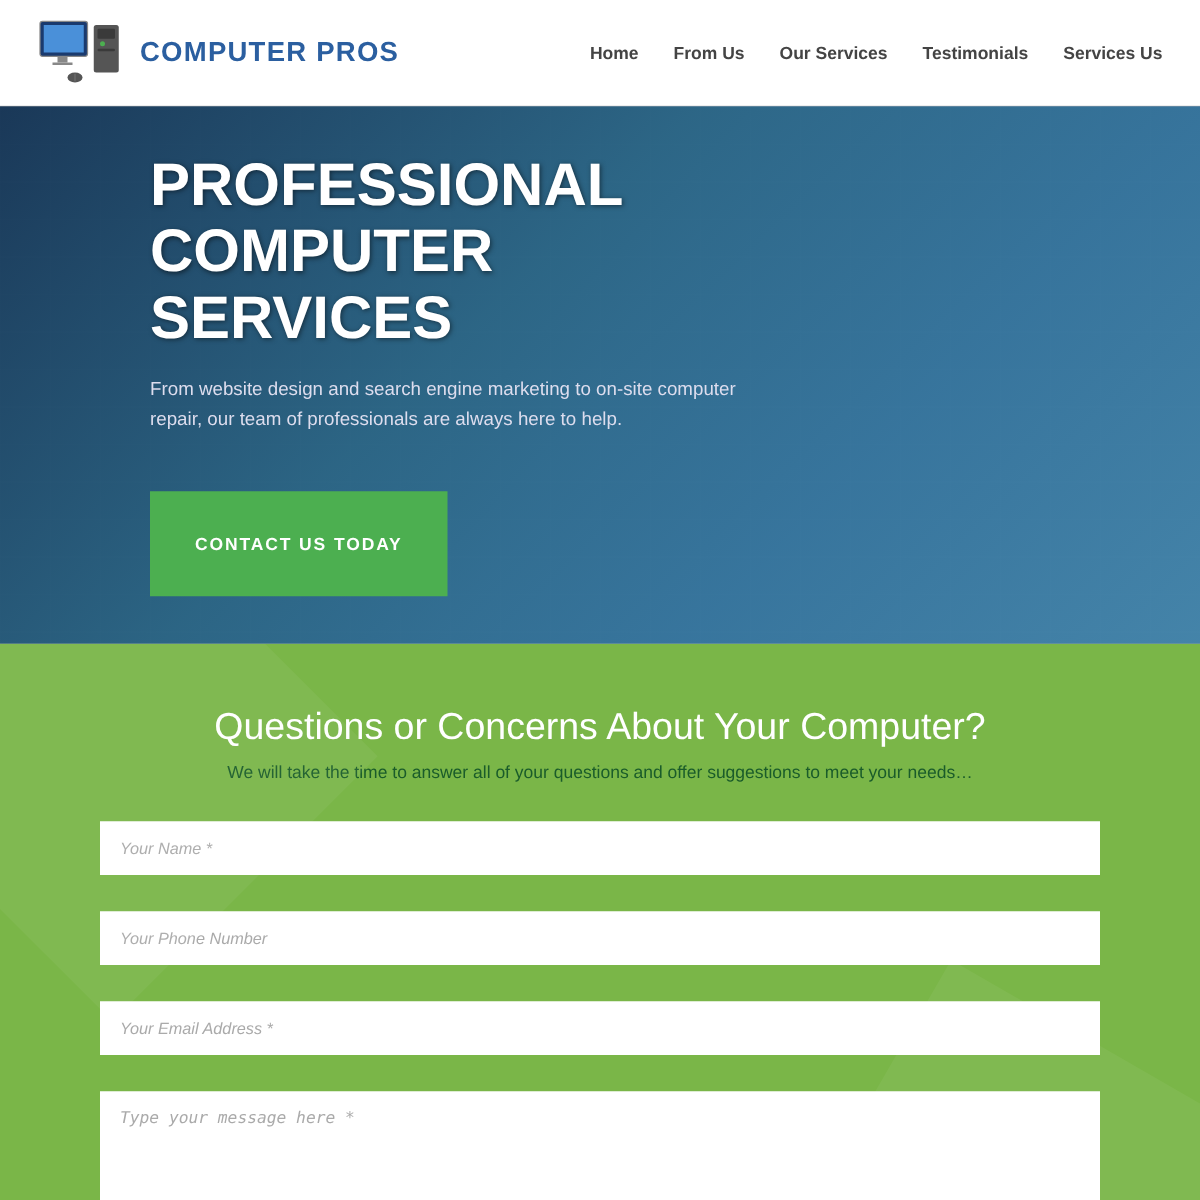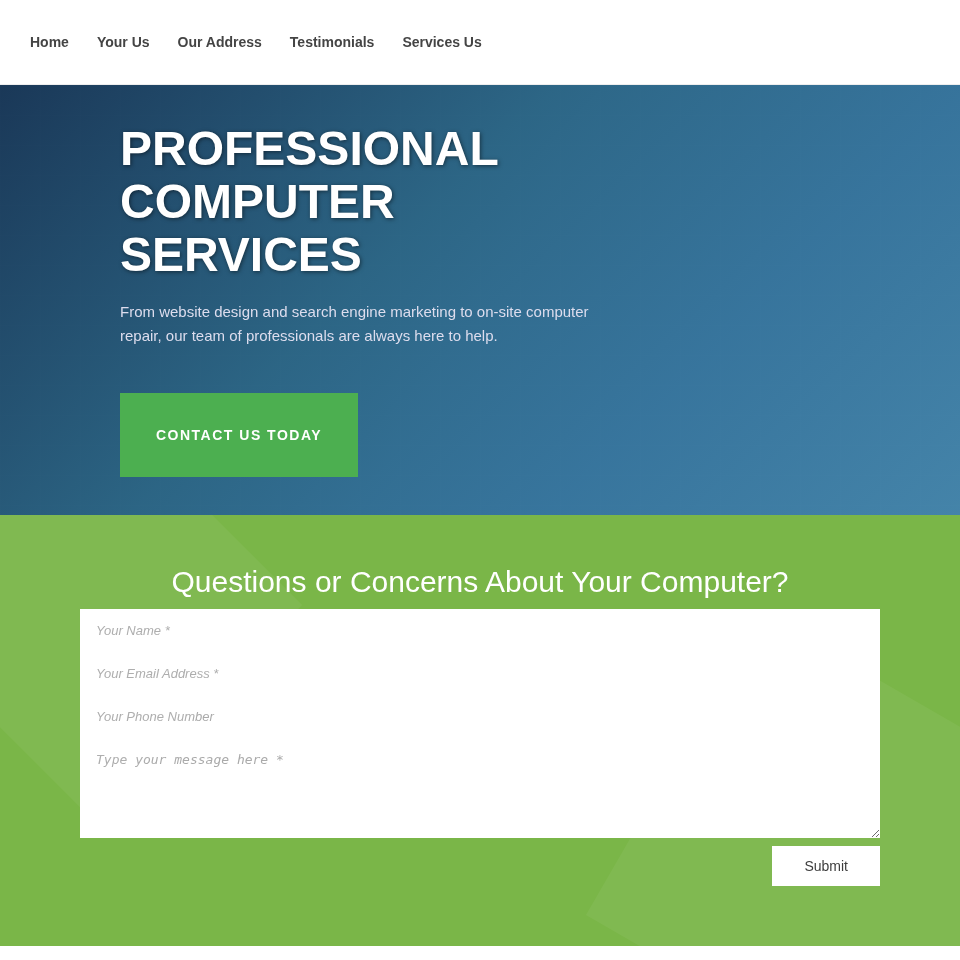--- a/index.html
+++ b/index.html
@@ -147,21 +147,21 @@
       text-align: center;
       margin-bottom: 32px;
     }
     .form-field {
       width: 100%;
       padding: 14px 16px;
       font-size: 13px;
       color: #999;
       border: none;
       background: #fff;
-      margin-bottom: 0;
+      margin-bottom: 29px;
       display: block;
       outline: none;
     }
     .form-field::placeholder { color: #aaa; font-style: italic; }
     textarea.form-field {
       height: 100px;
       resize: vertical;
     }
     .submit-row {
       display: flex;
@@ -175,43 +175,64 @@
       padding: 12px 32px;
       font-size: 14px;
       cursor: pointer;
       font-weight: 500;
     }
   </style>
 </head>
 <body>
 
 <header class="header">
+  <div class="logo-area">
+
+    <svg class="logo-icon" viewBox="0 0 70 55" xmlns="http://www.w3.org/2000/svg">
+
+      <rect x="2" y="2" width="38" height="28" rx="2" fill="#1a3a6e" stroke="#888" stroke-width="1"></rect>
+      <rect x="5" y="5" width="32" height="22" fill="#4a90d9"></rect>
+
+      <rect x="16" y="30" width="8" height="5" fill="#888"></rect>
+      <rect x="12" y="35" width="16" height="2" fill="#888"></rect>
+
+      <rect x="45" y="5" width="20" height="38" rx="2" fill="#555"></rect>
+      <rect x="48" y="8" width="14" height="8" rx="1" fill="#3a3a3a"></rect>
+      <circle cx="52" cy="20" r="2" fill="#4caf50"></circle>
+      <rect x="48" y="24" width="14" height="2" rx="1" fill="#3a3a3a"></rect>
+
+      <ellipse cx="30" cy="47" rx="6" ry="4" fill="#555"></ellipse>
+      <line x1="30" y1="44" x2="30" y2="50" stroke="#888" stroke-width="0.5"></line>
+    </svg>
+    <span class="logo-text">COMPUTER PROS</span>
+  </div>
   <nav class="nav">
     <a href="#">Home</a>
-    <a href="#">Your Us</a>
-    <a href="#">Our Address</a>
+    <a href="#">From Us</a>
+    <a href="#">Our Services</a>
     <a href="#">Testimonials</a>
     <a href="#">Services Us</a>
   </nav>
 </header>
 
 <section class="hero">
   <div class="hero-img-bg"></div>
   <div class="hero-bg"></div>
   <div class="hero-content">
     <h1 class="hero-title">PROFESSIONAL COMPUTER SERVICES</h1>
     <p class="hero-subtitle">From website design and search engine marketing to on-site computer repair, our team of professionals are always here to help.</p>
     <button class="cta-button">CONTACT US TODAY</button>
   </div>
 </section>
 
 <section class="form-section">
   <h2 class="form-section-title">Questions or Concerns About Your Computer?</h2>
+  <p class="form-section-subtitle">We will take the time to answer all of your questions and offer suggestions to meet your needs…</p>
   <form>
     <input type="text" class="form-field" placeholder="Your Name *" style="">
+    <input type="tel" class="form-field" placeholder="Your Phone Number" style="">
     <input type="email" class="form-field" placeholder="Your Email Address *" style="">
-    <input type="tel" class="form-field" placeholder="Your Phone Number" style="">
     <textarea class="form-field" placeholder="Type your message here *" style=""></textarea>
     <div class="submit-row">
       <button type="submit" class="submit-btn">Submit</button>
     </div>
   </form>
 </section>
 
 </body></html>

